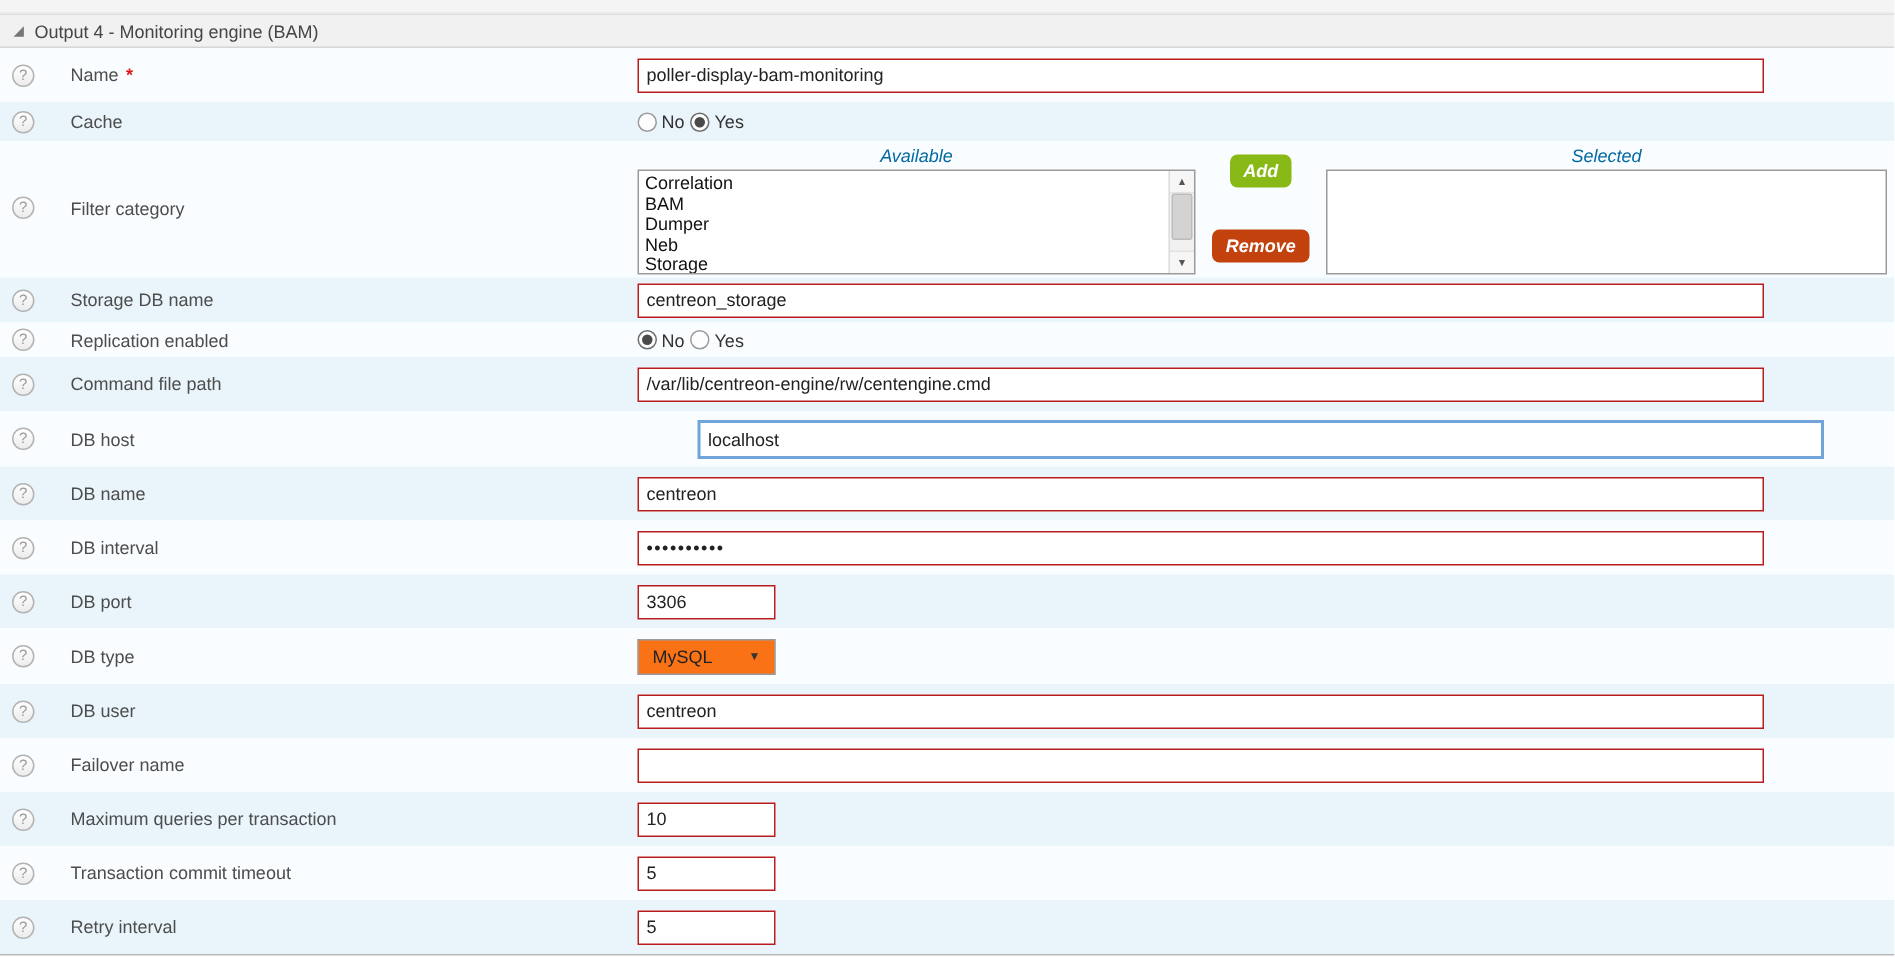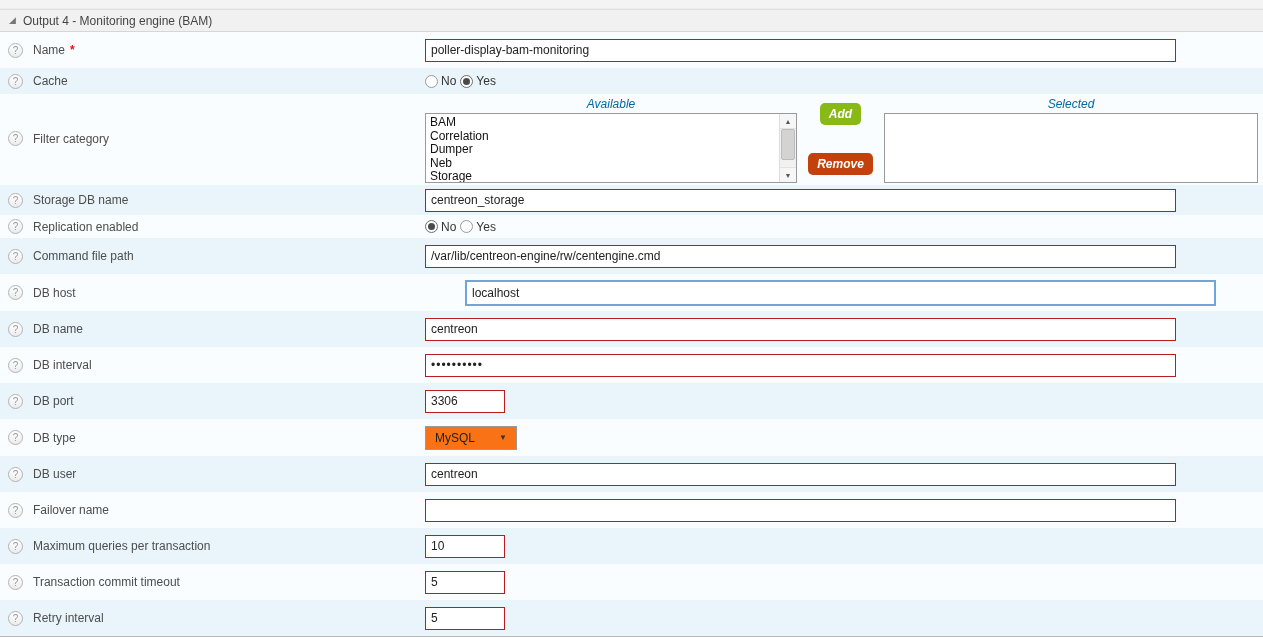--- a/index.html
+++ b/index.html
@@ -23,32 +23,32 @@
   .h36{height:36px} .h26{height:26px} .h91{height:91px; align-items:flex-start;}
   .h30{height:30px} .h23{height:23px} .h37{height:37px}
 
   .row-label { width:425px; flex:none; display:flex; align-items:center; padding-left:8px; }
   .h91 .row-label { padding-top:37px; }
   .help-icon {
     width:15px; height:15px; flex:none; border-radius:50%;
     border:1px solid #b3b3b3; background:linear-gradient(#ffffff,#ececec);
     color:#9a9a9a; font-size:10px; line-height:13px; text-align:center;
   }
-  .label-text { margin-left:10px; font-size:12px; color:#4d4d4d; }
+  .label-text { margin-left:24px; font-size:12px; color:#4d4d4d; }
   .required { margin-left:5px; color:#e01616; font-size:12px; font-weight:bold; }
 
   .row-content { flex:1; display:flex; align-items:center; }
   .h91 .row-content { align-items:flex-start; padding-top:3px; }
 
   .input {
     height:23px; border:1px solid #b91c1c; background:#fff;
     font-family:"Liberation Sans",sans-serif; font-size:12px; color:#222; padding:0 5px;
   }
   .wide { width:751px; }
-  .small { width:80px; }
+  .small { width:92px; }
   .focused { border:2px solid #71a4da; height:26px; outline:none;margin-left:40px; }
   .password { letter-spacing:1px; font-size:12px; }
 
   .radio-group { display:flex; align-items:center; }
   .radio {
     width:13px; height:13px; border-radius:50%; border:1px solid #9b9b9b;
     background:#fdfdfd; position:relative; flex:none;
   }
   .radio.checked { border-color:#6e6e6e; }
   .radio.checked::after { content:''; position:absolute; left:2px; top:2px; width:7px; height:7px; border-radius:50%; background:#4a4a4a; }
@@ -125,22 +125,22 @@
     <div class="row-label">
       <span class="help-icon">?</span>
       <span class="label-text">Filter category</span>
     </div>
     <div class="row-content">
       <div class="duallist">
         <div class="dl-col available-box-col">
           <div class="dl-label">Available</div>
           <div class="listbox available-box">
             <div class="list-items">
+              <div class="list-item">Correlation</div>
               <div class="list-item">BAM</div>
-              <div class="list-item">Correlation</div>
               <div class="list-item">Dumper</div>
               <div class="list-item">Neb</div>
               <div class="list-item">Storage</div>
             </div>
             <div class="scrollbar">
               <div class="sb-btn sb-up">▲</div>
               <div class="sb-thumb"></div>
               <div class="sb-btn sb-down">▼</div>
             </div>
           </div>

